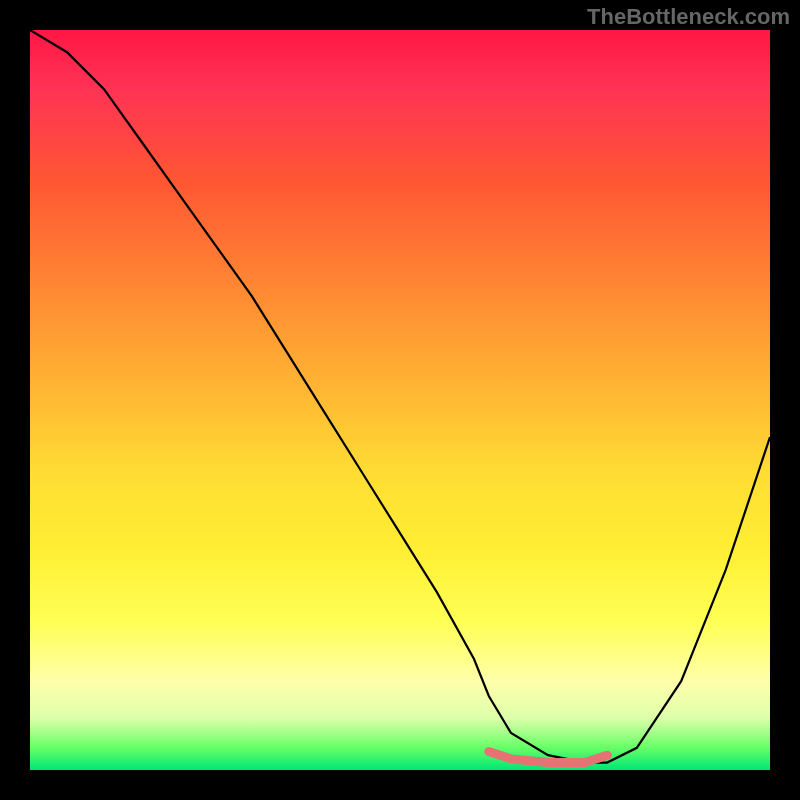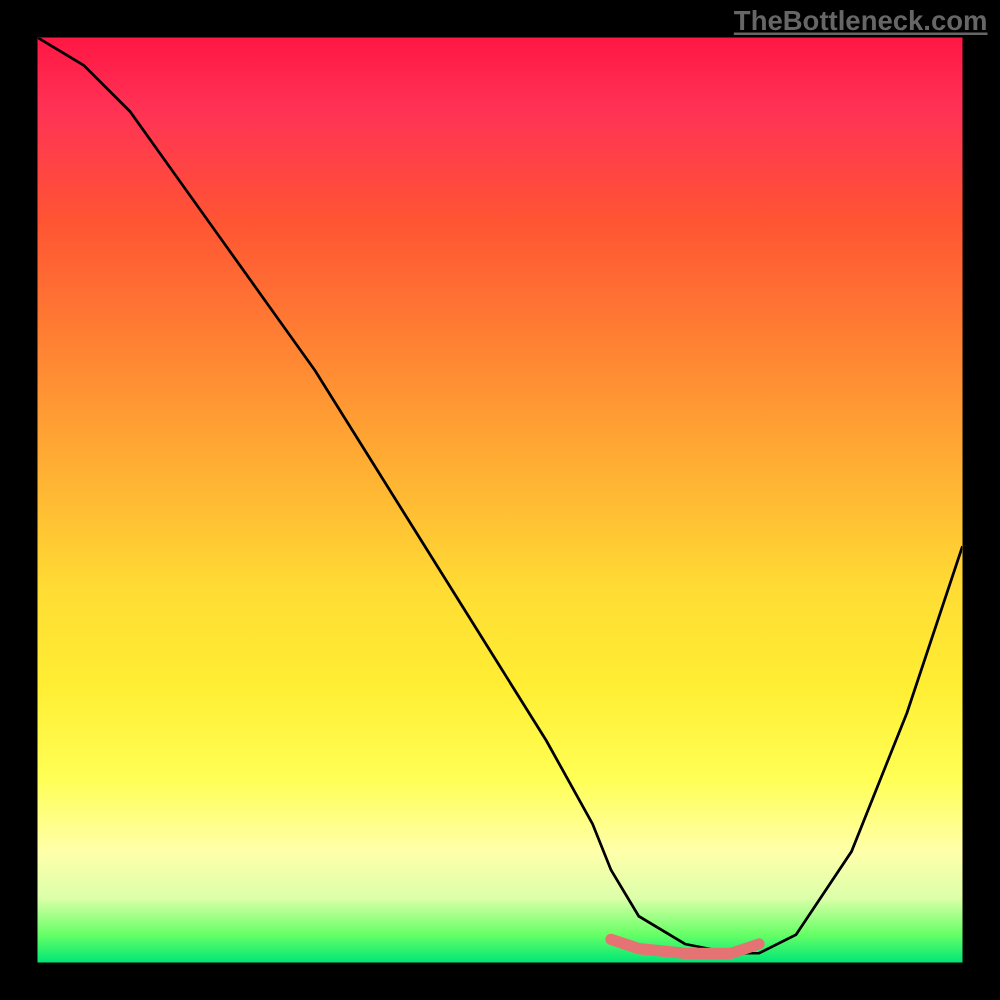--- a/index.html
+++ b/index.html
@@ -12,21 +12,20 @@
     overflow: hidden;
   }
   .watermark {
     position: absolute;
     top: 4px;
     right: 10px;
     color: #666;
     font-size: 22px;
     font-weight: bold;
     z-index: 10;
-    text-decoration: underline;
   }
   .plot-area {
     position: absolute;
     top: 30px;
     left: 30px;
     width: 740px;
     height: 740px;
   }
   .gradient-bg {
     position: absolute;

